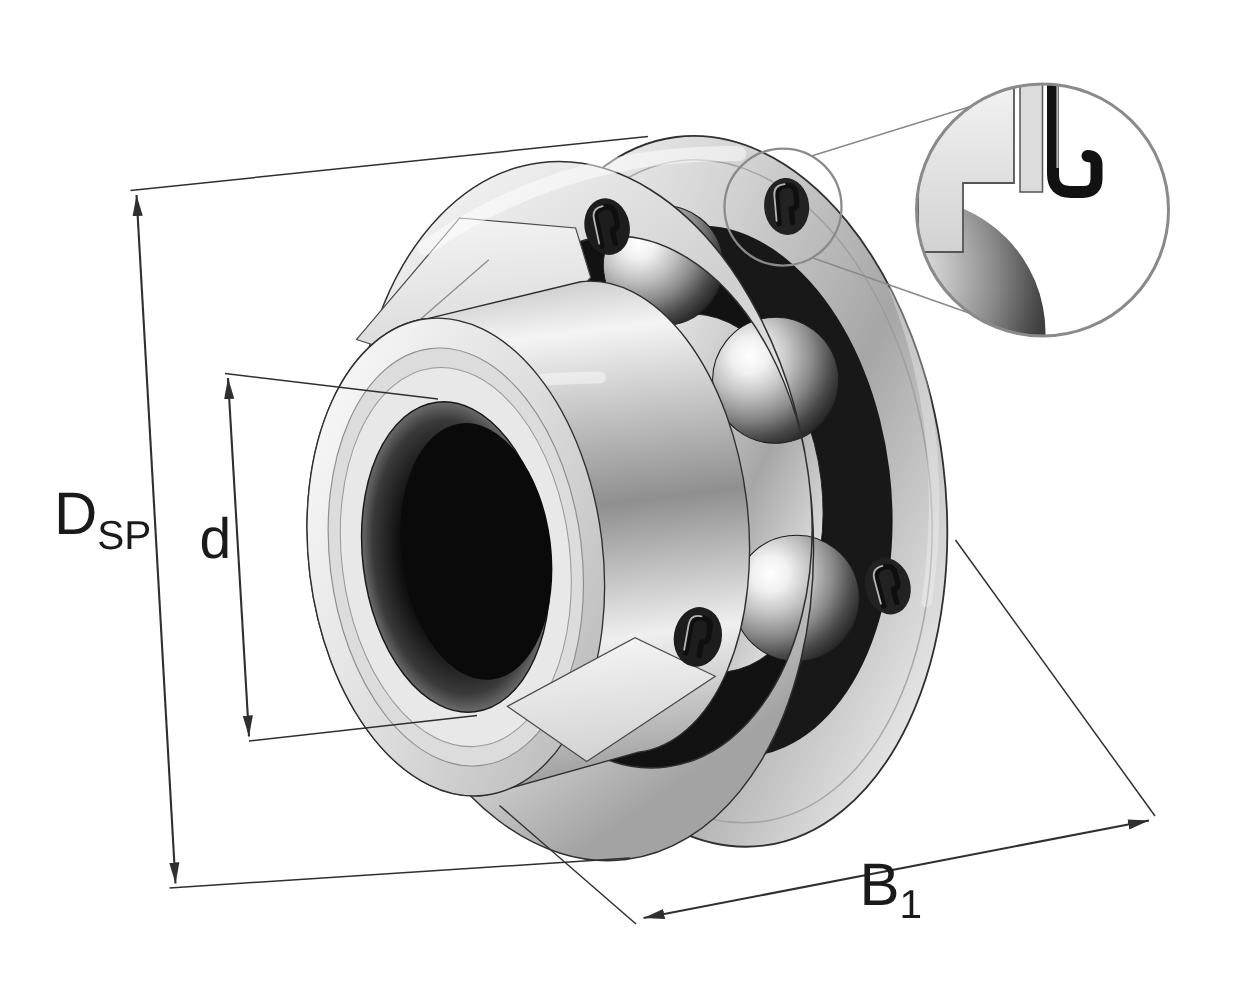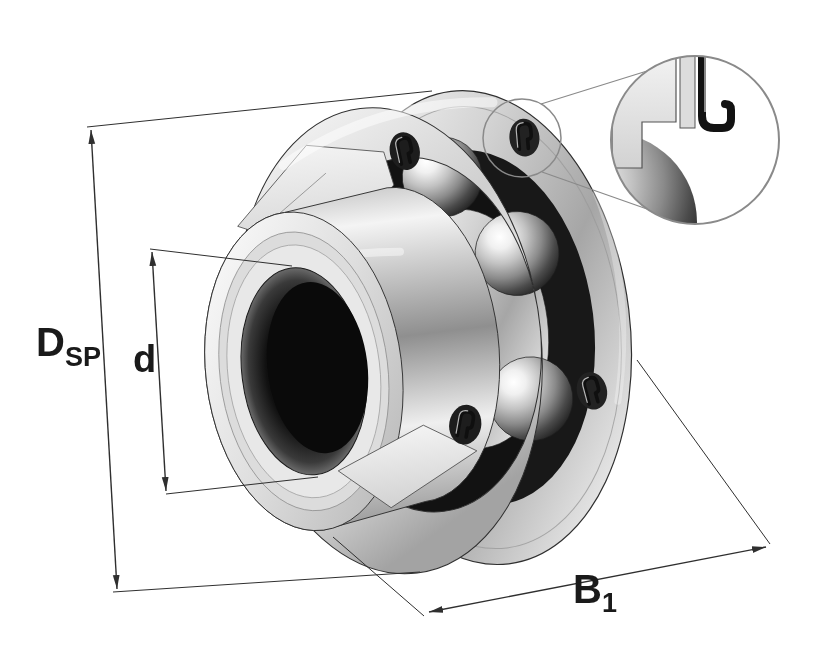--- a/index.html
+++ b/index.html
@@ -1,17 +1,17 @@
 <!DOCTYPE html>
 <html><head>
 <meta charset="utf-8">
 <style>
   html,body{margin:0;padding:0;background:#ffffff;}
   .stage{position:relative;width:823px;height:662px;background:#ffffff;overflow:hidden;
-         font-family:"Liberation Sans", sans-serif;font-weight:bold;}
+         font-family:"Liberation Sans", sans-serif;}
   svg{display:block;}
   text{font-family:"Liberation Sans", sans-serif;fill:#1a1a1a;}
 </style>
 </head>
 <body>
 
 <div class="stage">
 <svg width="823" height="662" viewBox="0 0 823 662">
   <defs>
     <linearGradient id="gMetal" x1="0" y1="0" x2="1" y2="1">

